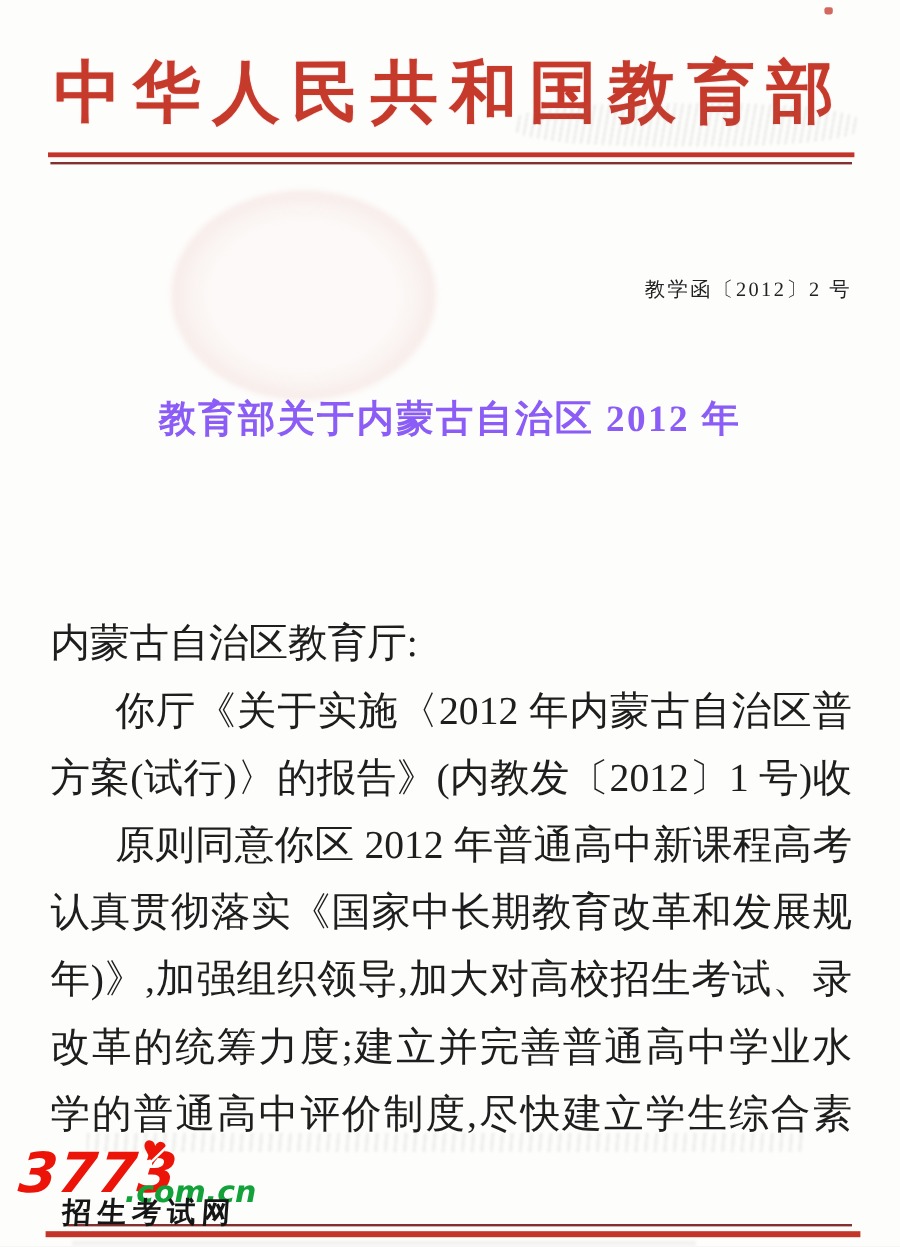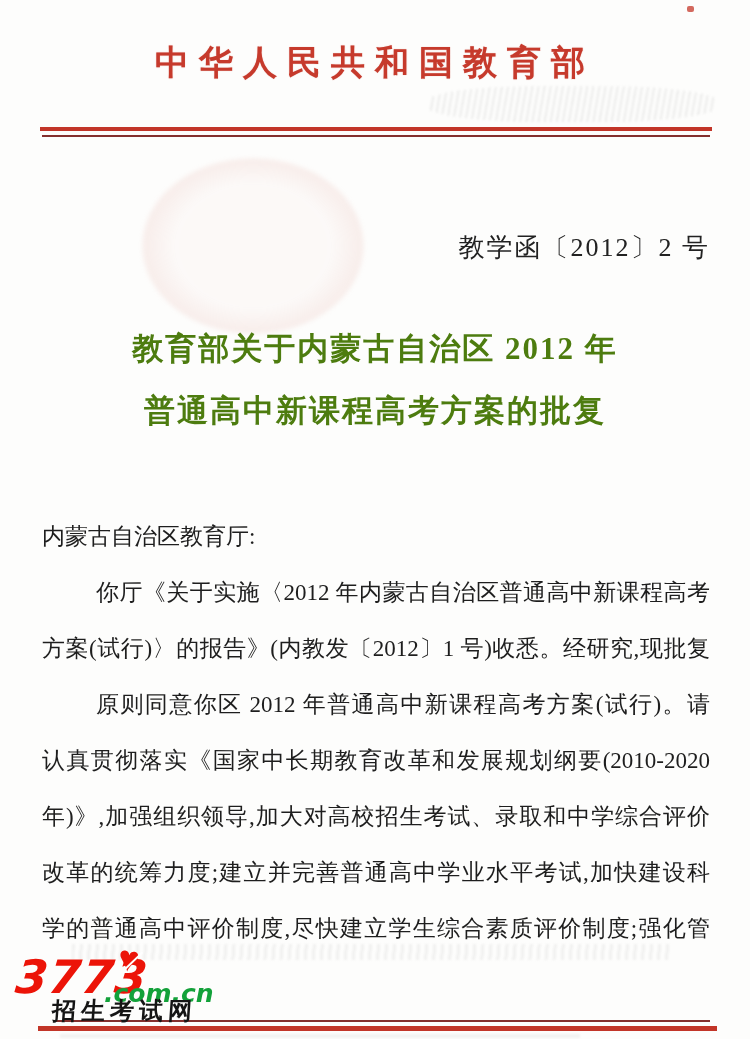--- a/index.html
+++ b/index.html
@@ -9,21 +9,21 @@
     margin:0 auto;
     background:#fdfdfc;
     overflow:hidden;
     font-family:"Liberation Serif","DejaVu Serif",serif;
     color:#1c1c1c;
   }
   
   .letterhead{
     position:absolute;top:40px;left:0;width:100%;
     text-align:center;
-    font-size:34px;font-weight:bold;
+    font-size:56px;font-weight:bold;
     letter-spacing:10px;
     color:#c63a2c;
     text-shadow:0 0 1px rgba(198,58,44,.45);
     white-space:nowrap;
   }
   .rule-top-thick{position:absolute;left:40px;right:38px;top:127px;height:4px;background:#c23528;}
   .rule-top-thin {position:absolute;left:42px;right:40px;top:135px;height:2px;background:#84302e;}
   
   .seal{
     position:absolute;left:142px;top:158px;width:222px;height:176px;
@@ -31,36 +31,36 @@
     background:radial-gradient(ellipse at center,
       rgba(238,198,192,0.07) 50%,
       rgba(226,166,156,0.17) 68%,
       rgba(238,198,192,0.06) 78%,
       rgba(238,198,192,0) 86%);
     filter:blur(2px);
   }
   
   .doc-number{
     position:absolute;top:230px;right:40px;
-    font-size:26px;letter-spacing:2px;color:#222;
+    font-size:17px;letter-spacing:2px;color:#222;
     white-space:nowrap;
   }
   
   .title-line{
     position:absolute;left:0;width:100%;
     text-align:center;font-weight:bold;
-    font-size:31px;letter-spacing:2px;color:#4d7c0f;
+    font-size:31px;letter-spacing:2px;color:#8b5cf6;
     white-space:nowrap;
   }
   .title-line.l1{top:328px;}
   .title-line.l2{top:390px;}
   
   .body-block{
     position:absolute;top:509px;left:42px;right:40px;
-    font-size:23px;color:#1e1e1e;
+    font-size:33px;color:#1e1e1e;
   }
   .line{height:56px;line-height:56px;overflow:hidden;white-space:nowrap;}
   .line.j{text-align:justify;text-align-last:justify;white-space:normal;}
   .line.indent{padding-left:54px;}
   
   .rule-bot-thin {position:absolute;left:56px;right:40px;top:1020px;height:2px;background:#84302e;}
   .rule-bot-thick{position:absolute;left:38px;right:33px;top:1026px;height:5px;background:#c23528;}
   
   .wm{position:absolute;z-index:5;}
   .wm-3773{
@@ -118,21 +118,20 @@
   <div class="letterhead">中华人民共和国教育部</div>
 
   <div class="rule-top-thick"></div>
   <div class="rule-top-thin"></div>
 
   <div class="seal"></div>
 
   <div class="doc-number">教学函〔2012〕2 号</div>
 
   <div class="title-line l1">教育部关于内蒙古自治区 2012 年</div>
-  <div class="title-line l2">普通高中新课程高考方案的批复</div>
 
   <div class="body-block">
     <div class="line">内蒙古自治区教育厅:</div>
     <div class="line j indent">你厅《关于实施〈2012 年内蒙古自治区普通高中新课程高考</div>
     <div class="line j">方案(试行)〉的报告》(内教发〔2012〕1 号)收悉。经研究,现批复</div>
     <div class="line j indent">原则同意你区 2012 年普通高中新课程高考方案(试行)。请</div>
     <div class="line j">认真贯彻落实《国家中长期教育改革和发展规划纲要(2010-2020</div>
     <div class="line j">年)》,加强组织领导,加大对高校招生考试、录取和中学综合评价</div>
     <div class="line j">改革的统筹力度;建立并完善普通高中学业水平考试,加快建设科</div>
     <div class="line j">学的普通高中评价制度,尽快建立学生综合素质评价制度;强化管</div>

